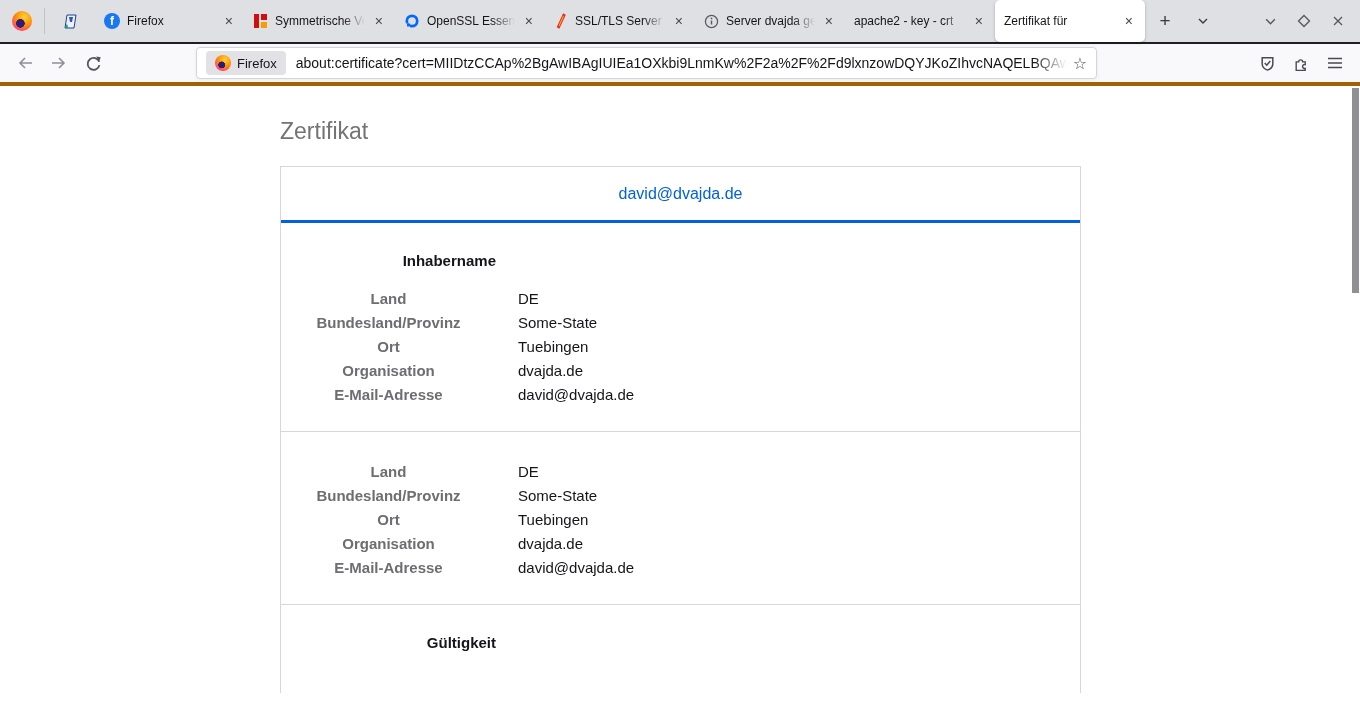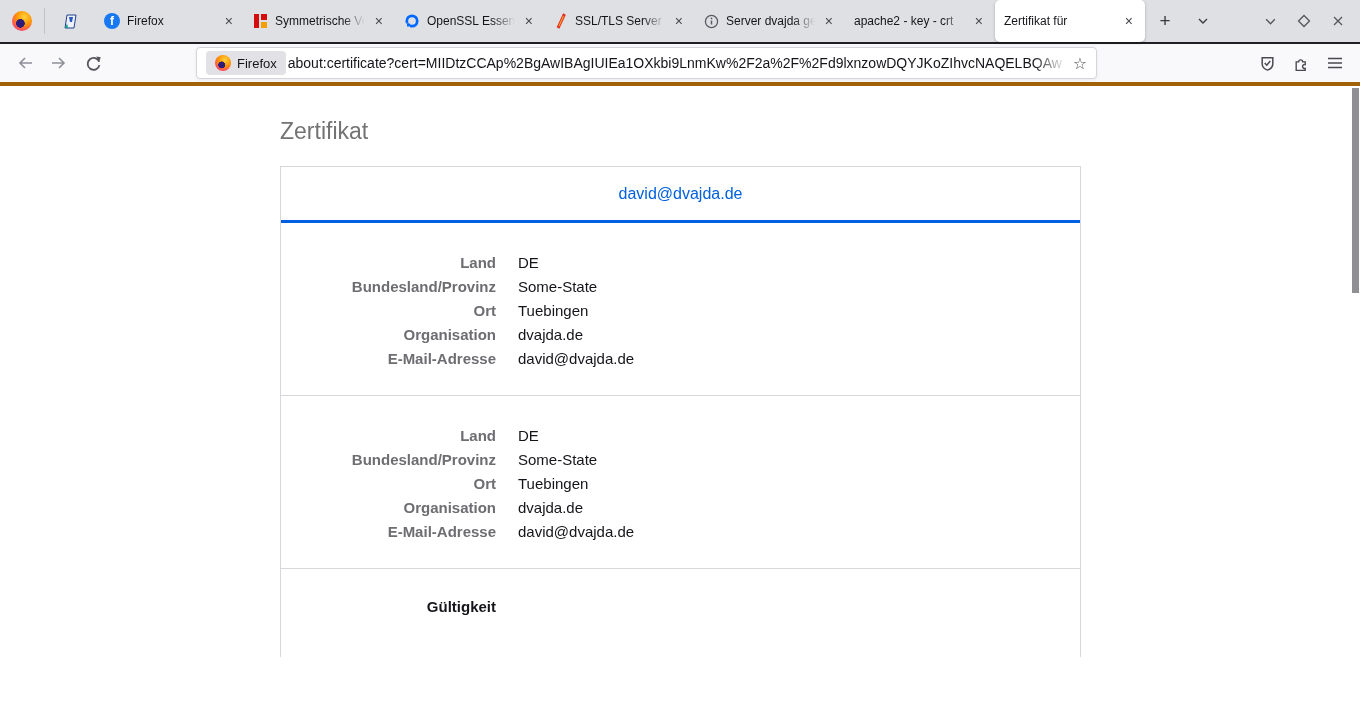--- a/index.html
+++ b/index.html
@@ -38,41 +38,41 @@
 
   
   .navbar { height:42px; background:#f9f9fb; border-bottom:4px solid #a16207;
             display:flex; align-items:center; padding:0 8px; }
   .nav-btn { width:34px; height:32px; display:flex; align-items:center; justify-content:center; }
   .urlbar { margin-left:86px; width:901px; height:32px; background:#fff;
             border:1px solid #d4d4da; border-radius:4px; box-shadow:0 1px 4px rgba(0,0,0,.06);
             display:flex; align-items:center; padding:0 9px; }
   .chip { height:24px; background:#e1e1e6; border-radius:4px; display:flex; align-items:center;
           gap:6px; padding:0 9px; font-size:13px; color:#15141a; flex:none; }
-  .url-text { margin-left:2px; font-size:14px; color:#15141a; white-space:nowrap;
+  .url-text { margin-left:10px; font-size:14px; color:#15141a; white-space:nowrap;
               overflow:hidden; flex:1; position:relative; }
   .url-text::after { content:""; position:absolute; right:0; top:0; bottom:0; width:34px;
               background:linear-gradient(to right, rgba(255,255,255,0), #fff); }
   .star { flex:none; color:#55555c; font-size:16px; margin-left:6px; }
   .nav-right { margin-left:auto; display:flex; align-items:center; }
 
   
   .content { flex:1; background:#fff; position:relative; overflow:hidden; }
   .page-title { margin:30px 0 0 280px; font-size:23px; line-height:30px;
                 color:#737373; font-weight:400; }
   .card { margin:20px 0 0 280px; width:801px; border:1px solid #d7d7db; border-bottom:none; }
   .cert-tab-row { height:56px; display:flex; align-items:center; justify-content:center;
                   border-bottom:3px solid #0060df; }
   .cert-tab { color:#0060df; font-size:16px; }
   .section { padding:28px 0 24px; }
   .section + .section { border-top:1px solid #d7d7db; }
   .sec-h { width:215px; text-align:right; font-weight:700; font-size:15px; line-height:20px;
            color:#15141a; margin-bottom:16px; }
   .row { display:flex; line-height:24px; font-size:15px; }
-  .row .lbl { width:215px; text-align:right; color:#6d6d72; font-weight:700; }
+  .row .lbl { width:215px; text-align:center; color:#6d6d72; font-weight:700; }
   .row .val { margin-left:22px; color:#15141a; }
 
   .scrollbar { position:absolute; top:0; right:0; width:9px; height:638px; }
   .scroll-thumb { position:absolute; top:2px; right:1px; width:7px; height:205px;
                   background:#8f8f94; }
 </style>
 </head>
 <body>
 
 <div class="window">
@@ -222,20 +222,21 @@
 
   <div class="content">
     <h1 class="page-title">Zertifikat</h1>
 
     <div class="card">
       <div class="cert-tab-row">
         <span class="cert-tab">david@dvajda.de</span>
       </div>
 
       <div class="section">
+        <div class="sec-h">Inhabername</div>
         <div class="row">
           <span class="lbl">Land</span>
           <span class="val">DE</span>
         </div>
         <div class="row">
           <span class="lbl">Bundesland/Provinz</span>
           <span class="val">Some-State</span>
         </div>
         <div class="row">
           <span class="lbl">Ort</span>

